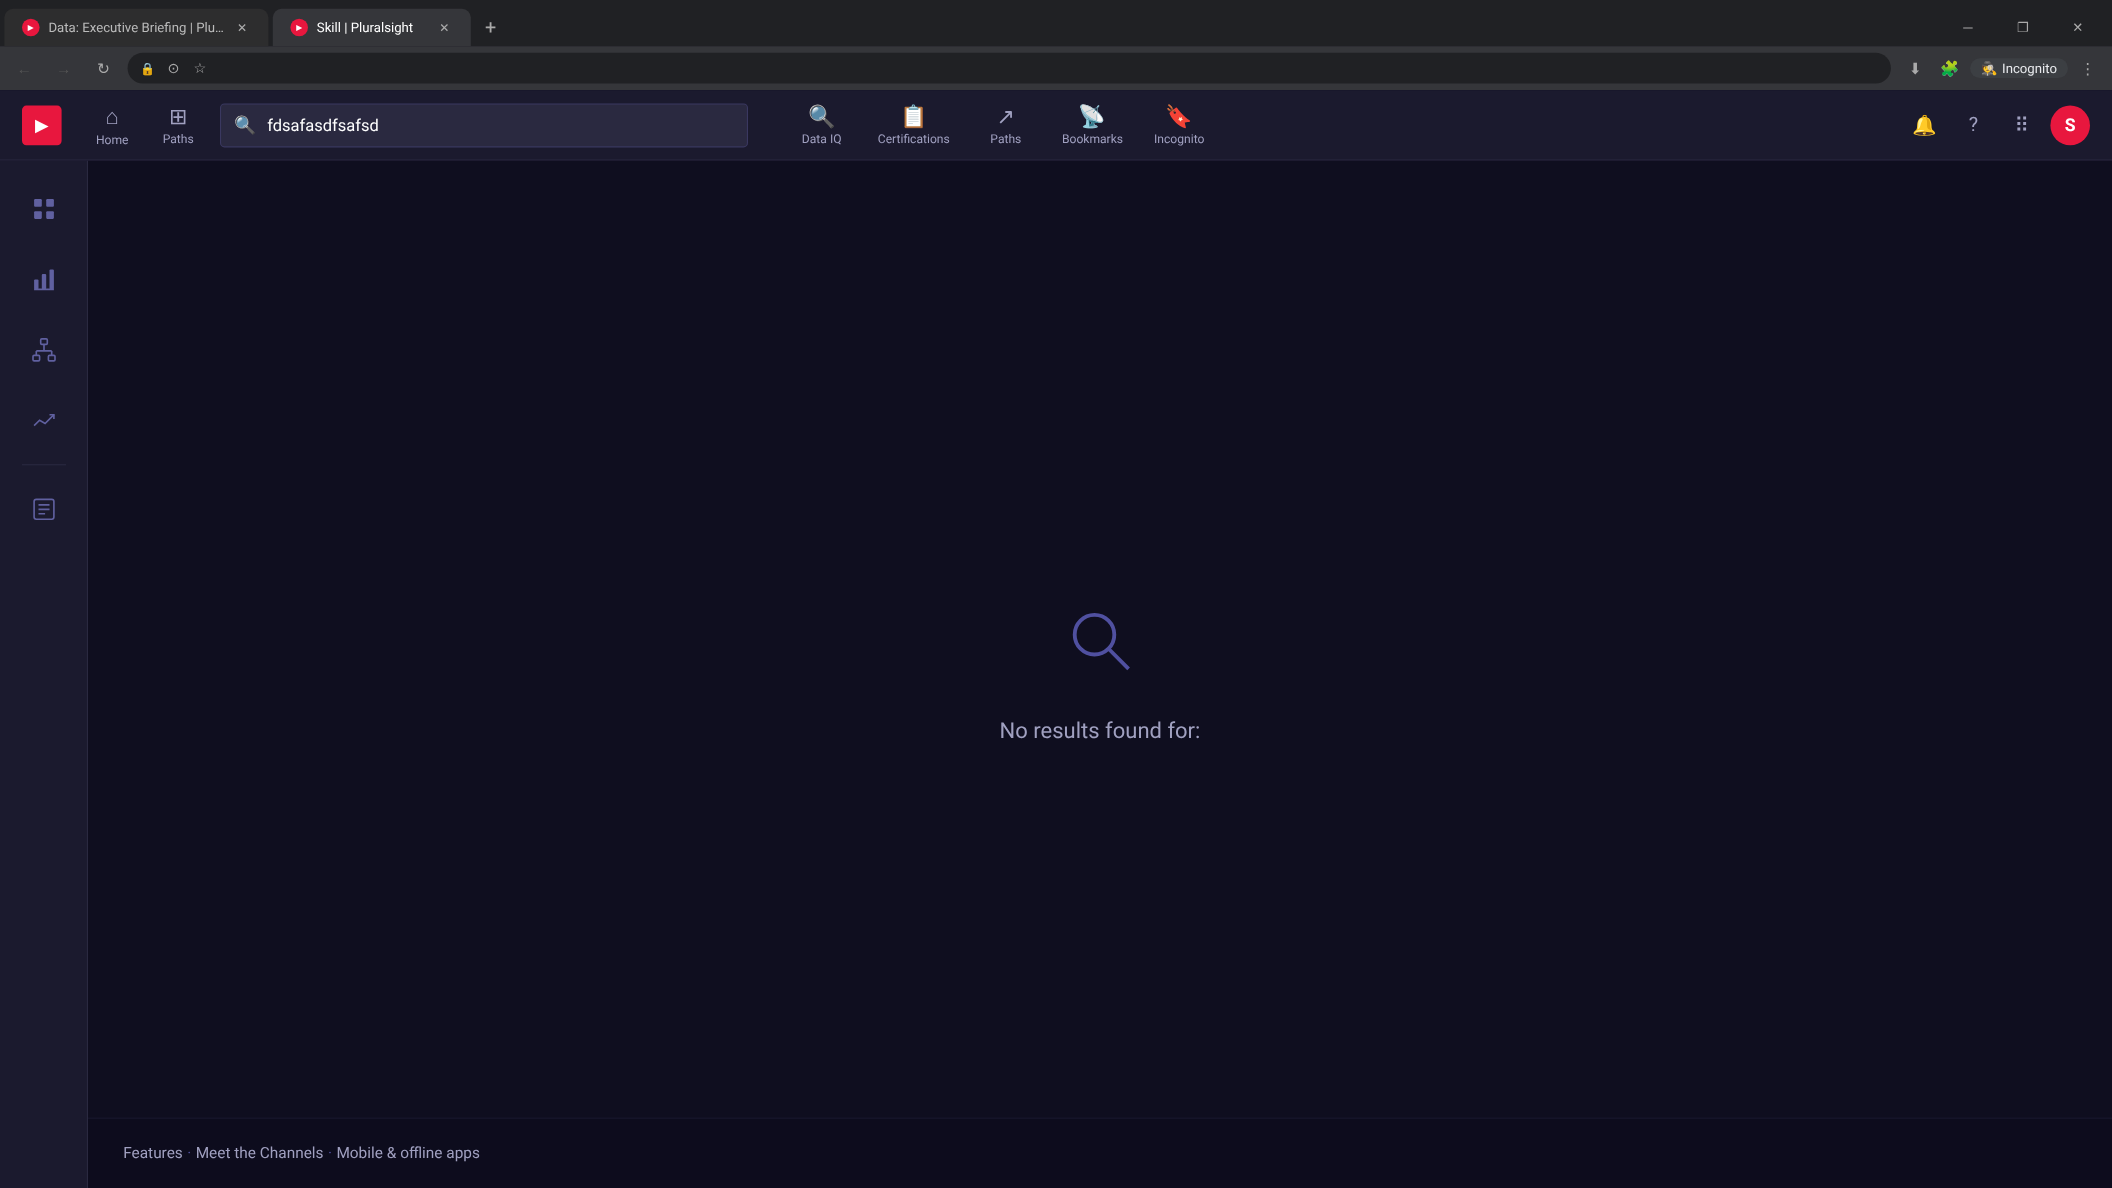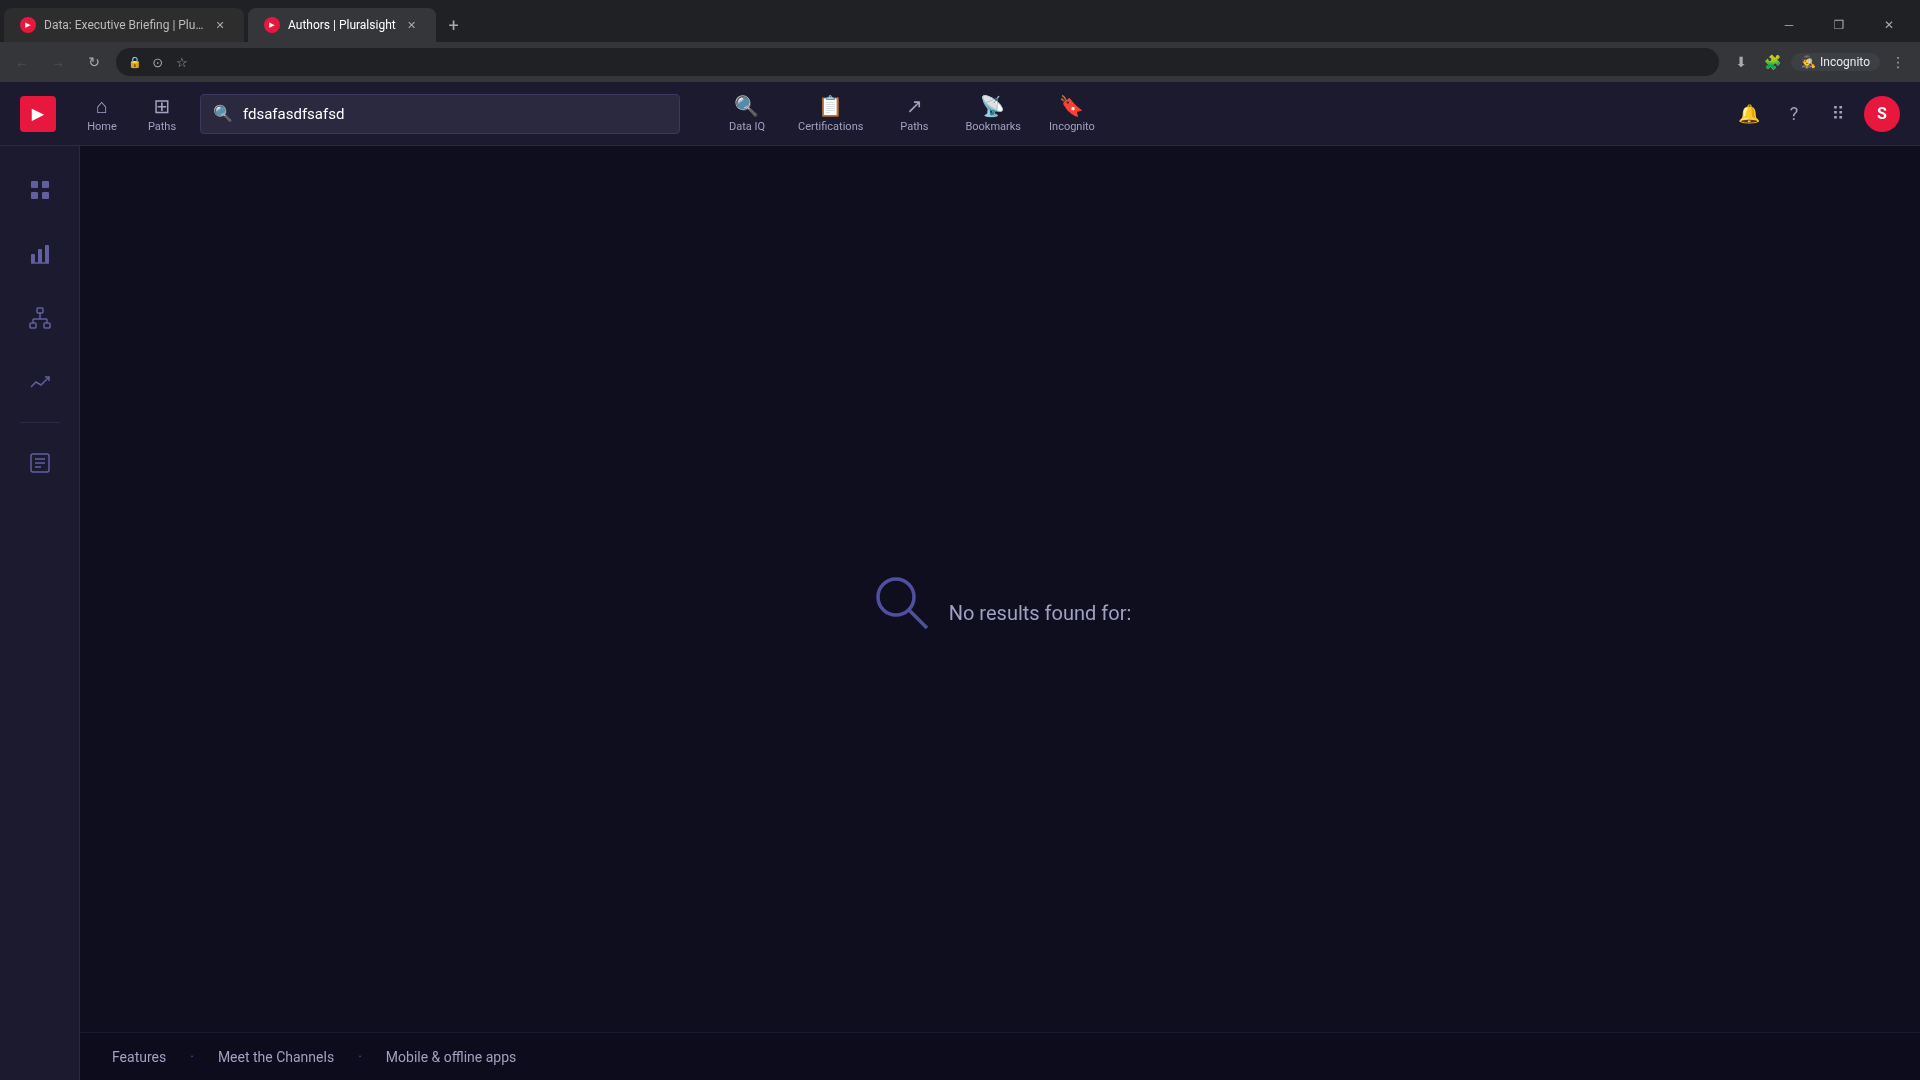--- a/index.html
+++ b/index.html
@@ -247,21 +247,21 @@
       background: #0f0e1f;
       display: flex;
       flex-direction: column;
       align-items: center;
       justify-content: center;
       position: relative;
     }
 
     .no-results-container {
       display: flex;
-      flex-direction: row;
+      flex-direction: column;
       align-items: center;
       gap: 16px;
     }
     .search-big-icon {
       font-size: 56px;
       color: #5050a0;
       margin-bottom: 8px;
     }
     .no-results-label {
       font-size: 20px;
@@ -275,26 +275,26 @@
       font-style: normal;
     }
     .quote-char { color: #e8e8ff; }
 
     
     .footer {
       position: absolute;
       bottom: 0;
       left: 0;
       width: 100%;
-      height: 48px;
+      height: 64px;
       background: #0d0c1d;
       display: flex;
       align-items: center;
       padding: 0 32px;
-      gap: 24px;
+      gap: 4px;
       font-size: 14px;
       color: #a0a0c0;
       border-top: 1px solid #1a1930;
     }
     .footer-link {
       color: #a0a0c0;
       cursor: pointer;
       text-decoration: none;
     }
     .footer-dot { color: #5050a0; }
@@ -307,21 +307,21 @@
   <div class="tab-bar">
 
     <div class="tab">
       <div class="tab-favicon ps"></div>
       <span class="tab-title">Data: Executive Briefing | Pluralsight</span>
       <div class="tab-close">✕</div>
     </div>
 
     <div class="tab active">
       <div class="tab-favicon ps"></div>
-      <span class="tab-title">Authors | Pluralsight</span>
+      <span class="tab-title">Skill | Pluralsight</span>
       <div class="tab-close">✕</div>
     </div>
     <div class="tab-new">+</div>
 
     <div class="window-controls">
       <div class="win-btn">─</div>
       <div class="win-btn">❐</div>
       <div class="win-btn close">✕</div>
     </div>
   </div>

